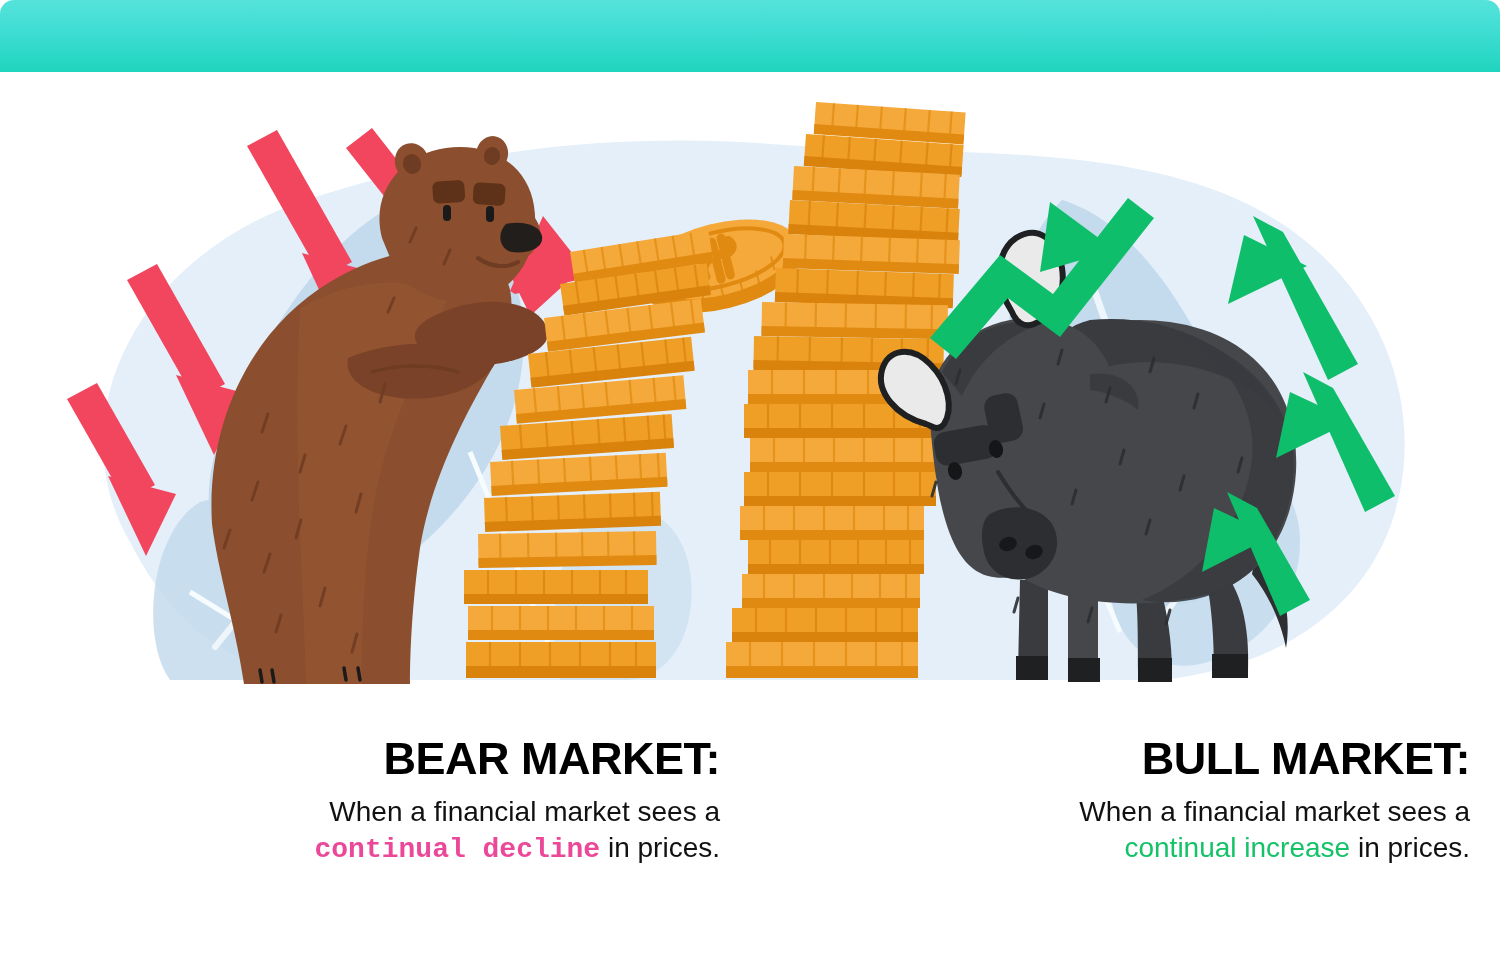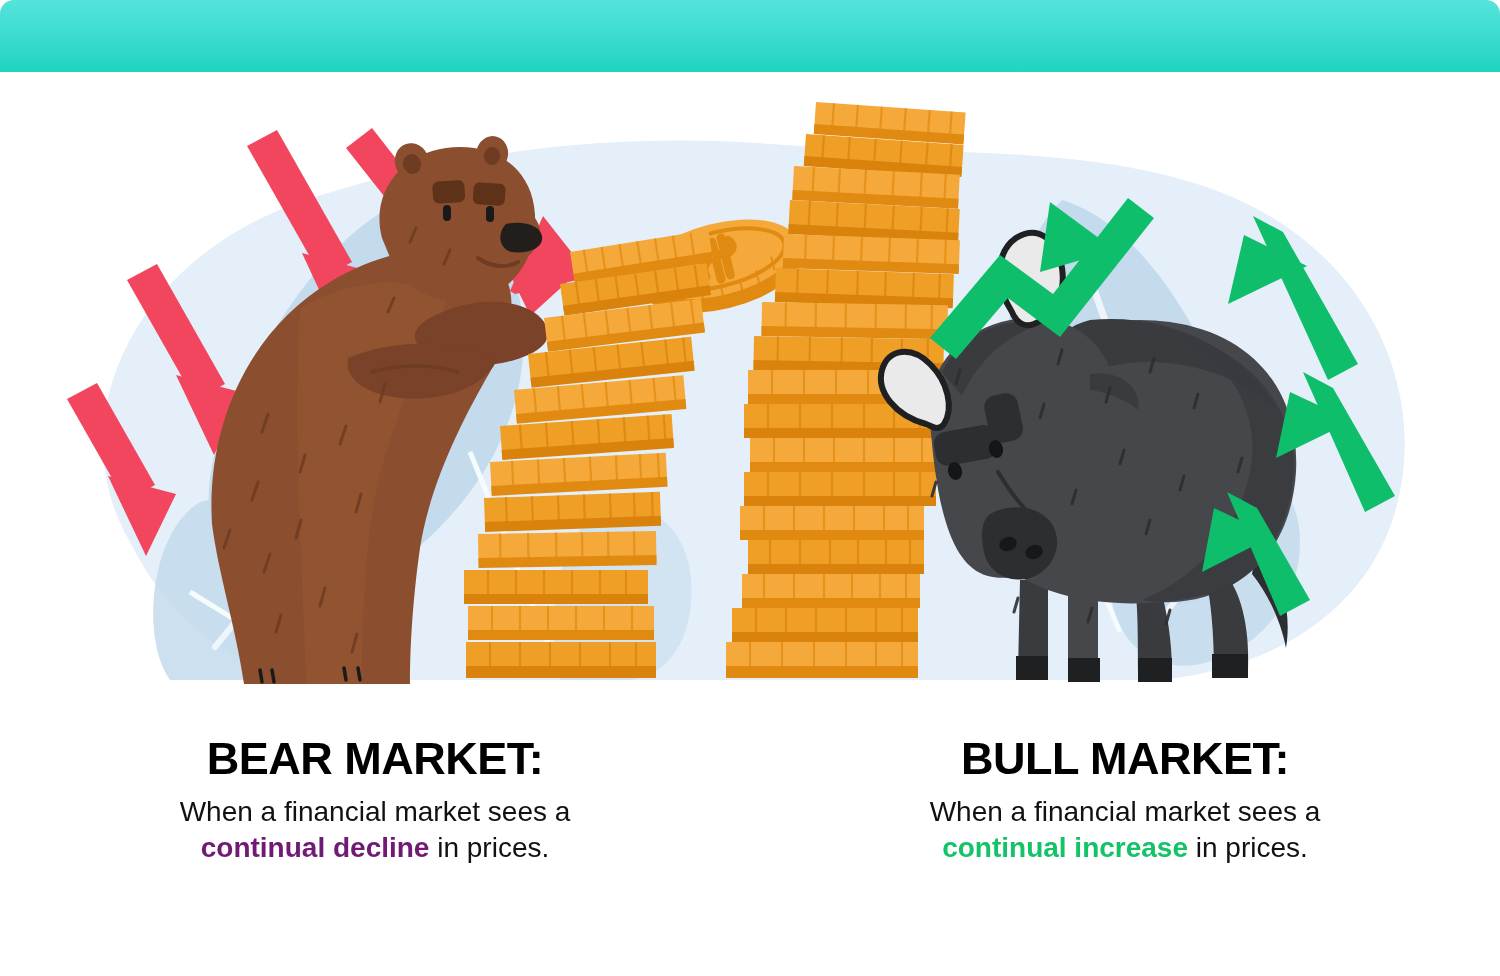--- a/index.html
+++ b/index.html
@@ -46,41 +46,41 @@
   #captions {
     position: absolute;
     left: 0;
     top: 735px;
     width: 1500px;
     height: 200px;
     display: flex;
   }
   .caption-col {
     width: 750px;
-    text-align: center;
+    text-align: right;
     padding: 0 30px;
   }
   .caption-title {
     font-family: "Liberation Sans", sans-serif;
     font-weight: 700;
     font-size: 45px;
     letter-spacing: -0.5px;
     color: #000000;
     line-height: 1.05;
     margin-bottom: 12px;
   }
   .caption-body {
     font-family: "Liberation Sans", sans-serif;
     font-weight: 400;
     font-size: 28px;
     color: #111111;
     line-height: 1.28;
   }
-  .hl-decline { color: #701a75; font-weight: 700; }
-  .hl-increase { color: #14C268; font-weight: 700; }
+  .hl-decline { color: #ec4899; font-weight: 700; font-family: Liberation Mono, monospace; }
+  .hl-increase { color: #14C268; font-weight: 400; }
 </style>
 </head>
 <body>
 
 <div id="page">
 
   <div id="top-bar"></div>
 
   <div id="illustration">
     <svg viewBox="0 0 1500 620" xmlns="http://www.w3.org/2000/svg">

